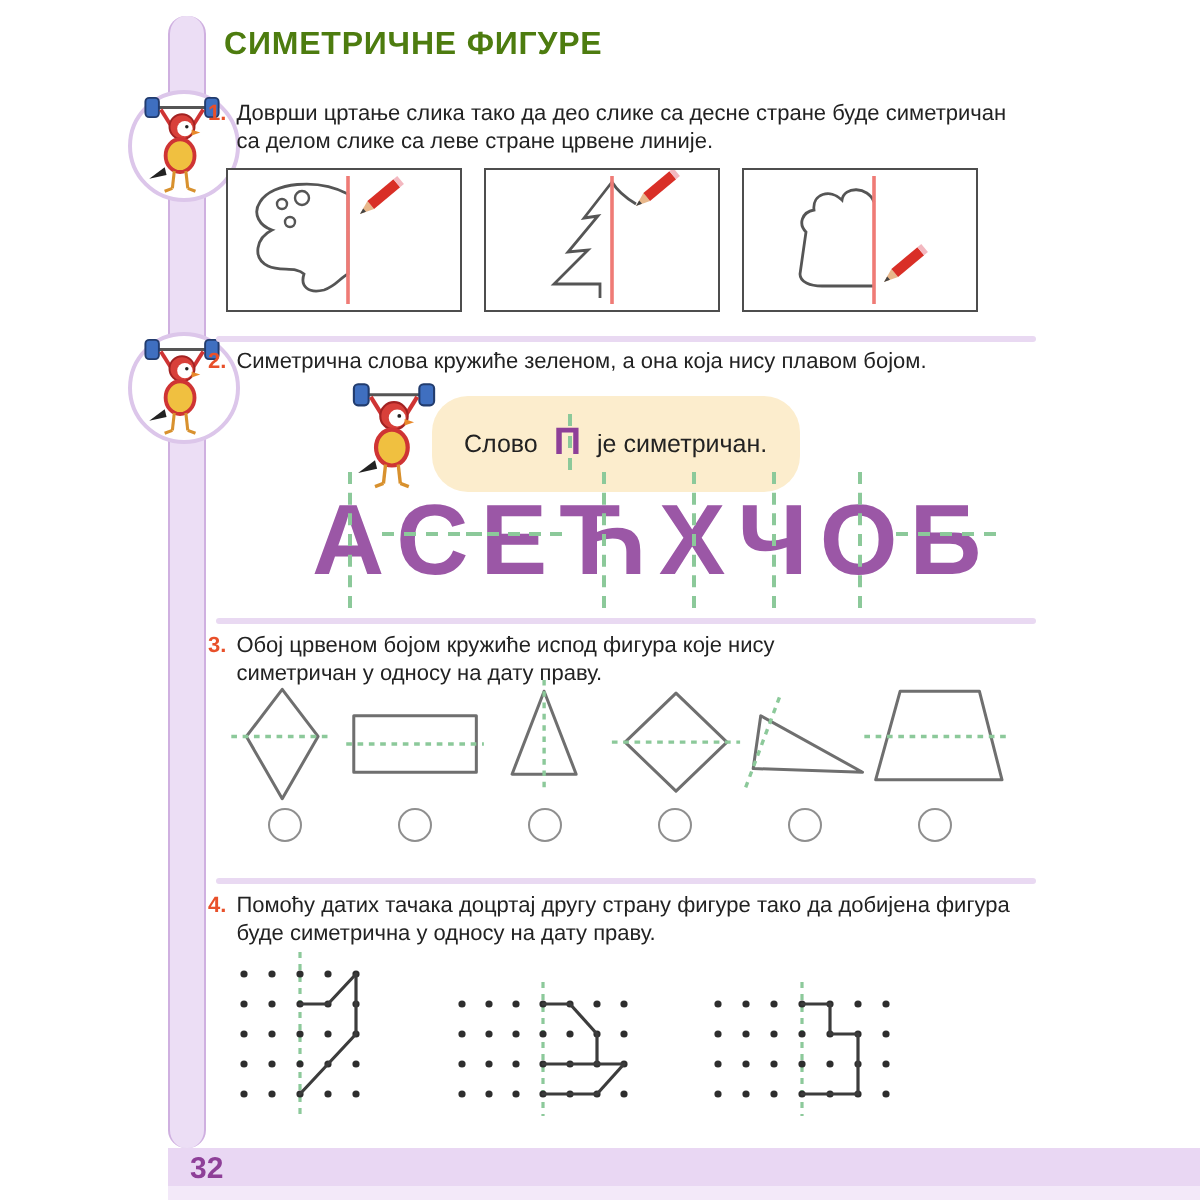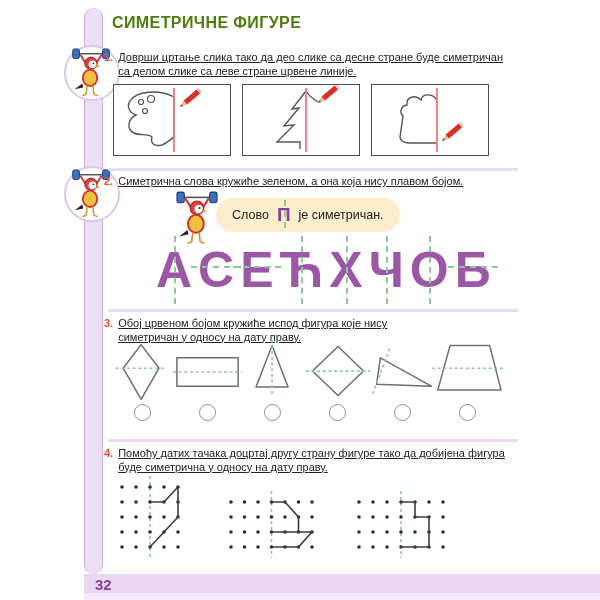--- a/index.html
+++ b/index.html
@@ -17,32 +17,32 @@
   .mascot{position:absolute;width:40px;height:52px;}
   .mascot1{left:71px;top:47px;}
   .mascot2{left:71px;top:168px;}
   .mascot-bubble{left:175px;top:190px;width:44px;height:57px;}
 
   .page-title{position:absolute;left:112px;top:14px;font-size:16px;font-weight:700;
     color:#4d7c0f;letter-spacing:.4px;}
 
   .task{position:absolute;display:flex;gap:5px;}
   .task .num{font-weight:700;color:#e8502a;font-size:11px;line-height:13.5px;}
-  .task .lines{font-size:11px;line-height:13.5px;color:#222;text-decoration:underline;}
+  .task .lines{font-size:11px;line-height:13.5px;color:#222;}
   .t1{left:104px;top:51px;} .t2{left:104px;top:175px;}
   .t3{left:104px;top:317px;} .t4{left:104px;top:447px;}
 
   .boxes-row{position:absolute;left:113px;top:84px;display:flex;gap:11px;}
   .draw-box{width:116px;height:70px;border:1.6px solid #4d4d4d;background:#fff;box-sizing:content-box;}
   .draw-box svg{display:block;}
 
   .divider{position:absolute;left:108px;width:410px;height:3px;border-radius:2px;background:#e9d9f2;}
   .d1{top:168px;} .d2{top:309px;} .d3{top:439px;}
 
-  .bubble-row-bubble{position:absolute;left:216px;top:198px;height:34px;display:flex;
+  .bubble-row-bubble{position:absolute;left:216px;top:198px;height:48px;display:flex;
     align-items:center;padding:0 16px;border-radius:18px;background:#fcedcd;
     font-size:12.5px;color:#222;gap:4px;}
   .bubble-letter{position:relative;font-size:19px;font-weight:700;color:#8e3f98;margin:0 4px;line-height:22px;}
   .bubble-letter .ax{position:absolute;left:50%;top:-4px;height:28px;border-left:2px dashed #8cc99a;}
 
   .letters-row{position:absolute;left:156px;top:242px;display:flex;gap:6px;height:66px;}
   .big-letter{position:relative;font-size:50px;font-weight:700;color:#9b57a6;line-height:56px;}
   .big-letter .ax-v{position:absolute;left:50%;top:-6px;height:68px;border-left:2px dashed #8cc99a;}
   .big-letter .ax-h{position:absolute;top:24px;left:-7px;right:-7px;border-top:2px dashed #8cc99a;}
 

